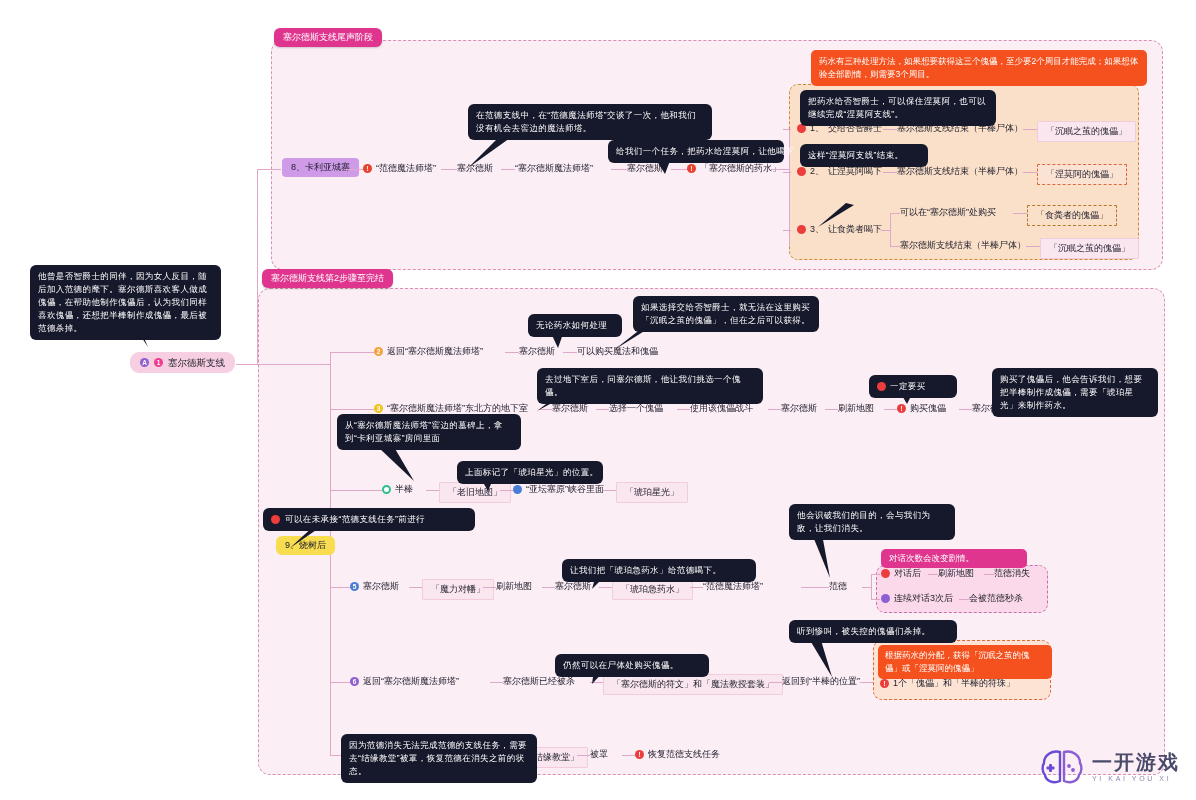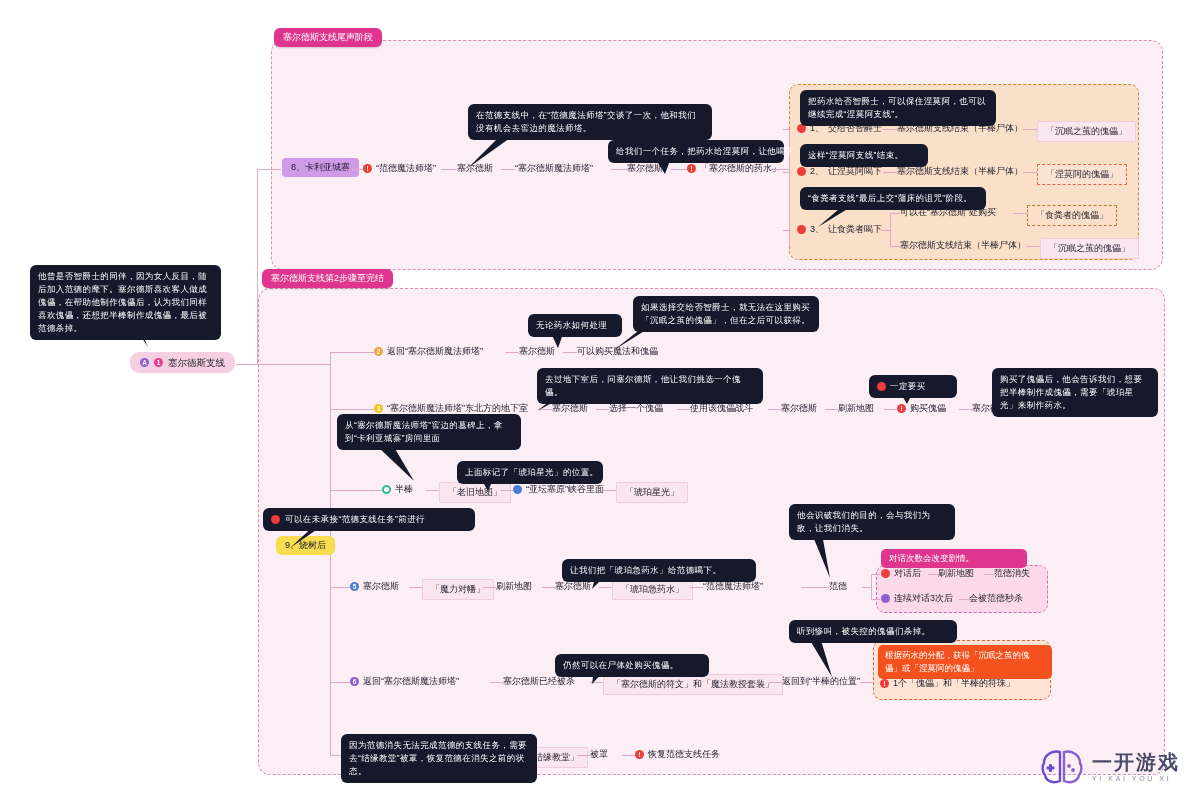--- a/index.html
+++ b/index.html
@@ -132,20 +132,21 @@
   <div class="tip" style="left:468px;top:104px;width:228px;">在范德支线中，在“范德魔法师塔”交谈了一次，他和我们没有机会去窖边的魔法师塔。</div>
   <svg style="position:absolute;left:468px;top:136px;width:60px;height:34px;z-index:5;">
     <polygon points="32,0 0,32 42,2" fill="#16182b"></polygon>
   </svg>
 
   <div class="tip" style="left:608px;top:140px;width:160px;white-space:nowrap;">给我们一个任务，把药水给涅莫阿，让他喝下</div>
   <svg style="position:absolute;left:655px;top:158px;width:30px;height:20px;z-index:5;">
     <polygon points="0,0 10,16 16,0" fill="#16182b"></polygon>
   </svg>
 
+  <div class="warnbar" style="left:811px;top:50px;width:320px;">药水有三种处理方法，如果想要获得这三个傀儡，至少要2个周目才能完成；如果想体验全部剧情，则需要3个周目。</div>
 
   <div class="frame-orange2" style="left:789px;top:84px;width:348px;height:174px;"></div>
 
   <div class="tip" style="left:800px;top:90px;width:180px;">把药水给否智爵士，可以保住涅莫阿，也可以继续完成“涅莫阿支线”。</div>
 
   <div class="plain" style="left:797px;top:122px;">
     <span class="dot redring"></span>
     <span>1、</span>
     <span>交给否智爵士</span>
   </div>
@@ -163,21 +164,20 @@
     <span>2、</span>
     <span>让涅莫阿喝下</span>
   </div>
   <div class="conn h" style="left:883px;top:172px;width:14px;"></div>
   <div class="plain" style="left:897px;top:165px;">
     <span>塞尔德斯支线结束（半棒尸体）</span>
   </div>
   <div class="conn h" style="left:1023px;top:172px;width:14px;"></div>
   <div class="bracket" style="left:1037px;top:164px;border:1.3px dashed #e0663c;background:#fbe3d4;">「涅莫阿的傀儡」</div>
 
-  <div class="tip" style="left:800px;top:187px;width:170px;white-space:nowrap;">“食粪者支线”最后上交“蒲床的诅咒”阶段。</div>
   <svg style="position:absolute;left:818px;top:203px;width:46px;height:28px;z-index:5;">
     <polygon points="28,0 0,24 36,2" fill="#16182b"></polygon>
   </svg>
 
   <div class="plain" style="left:797px;top:223px;">
     <span class="dot redring"></span>
     <span>3、</span>
     <span>让食粪者喝下</span>
   </div>
 

